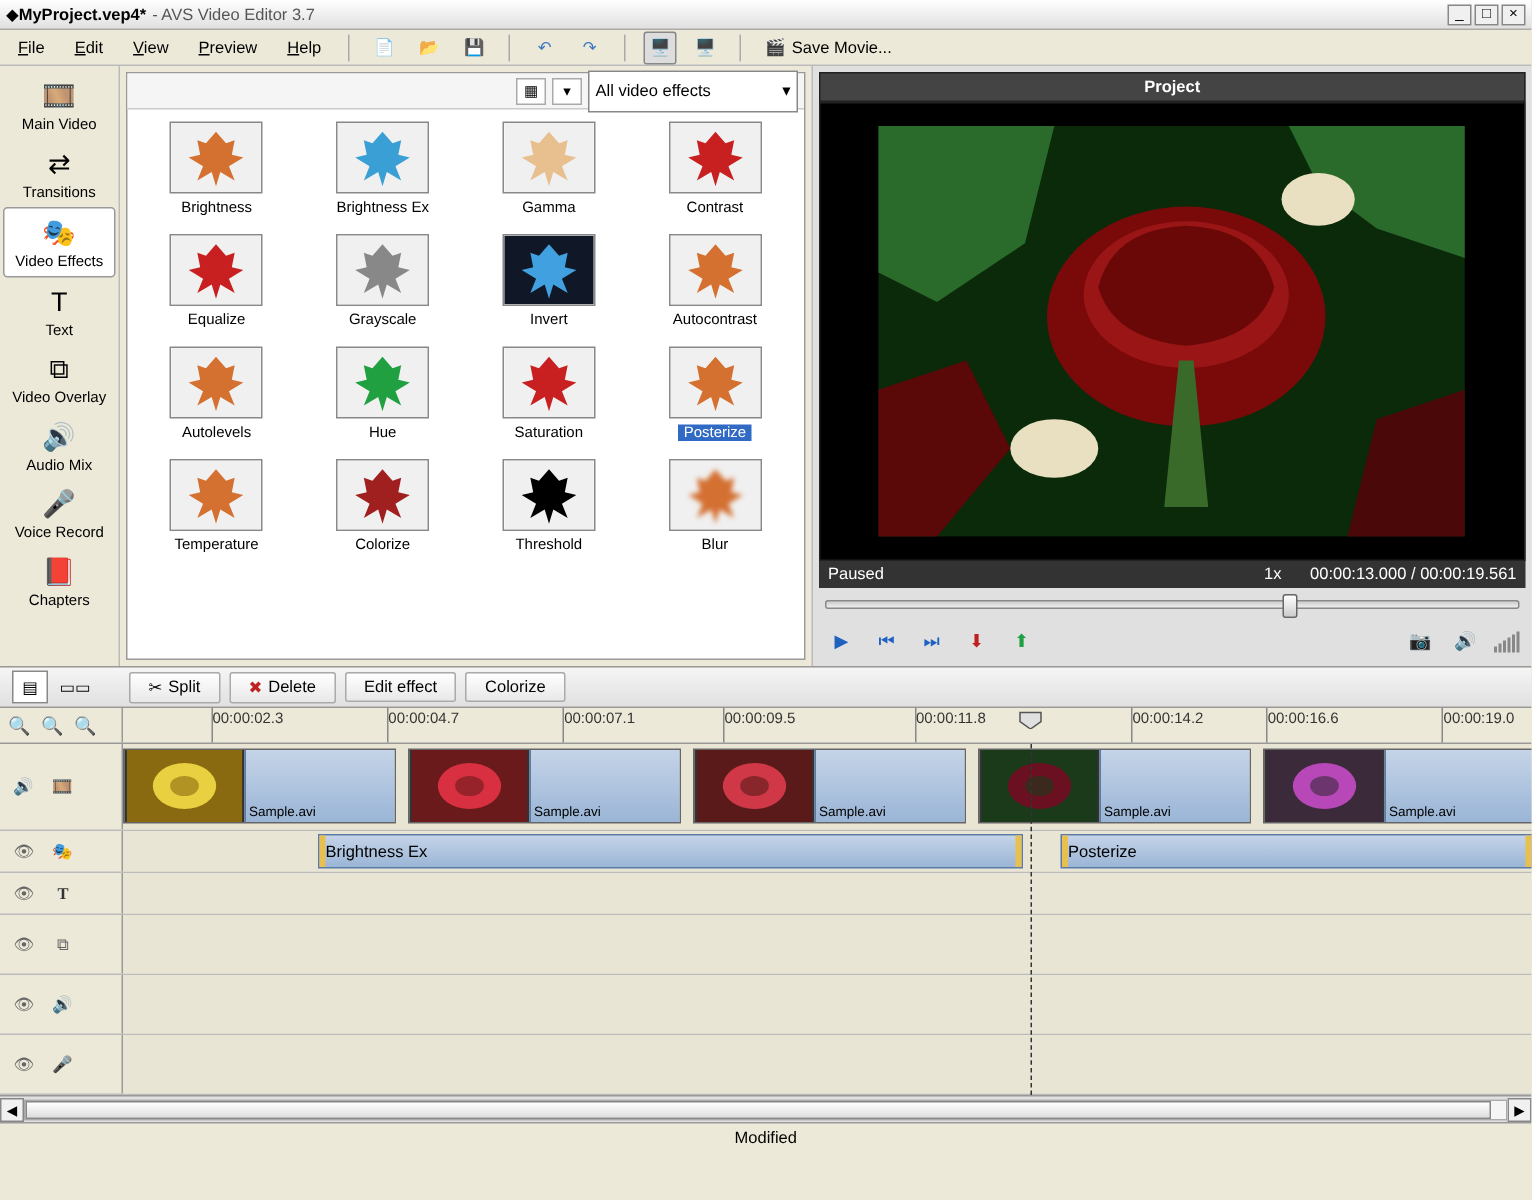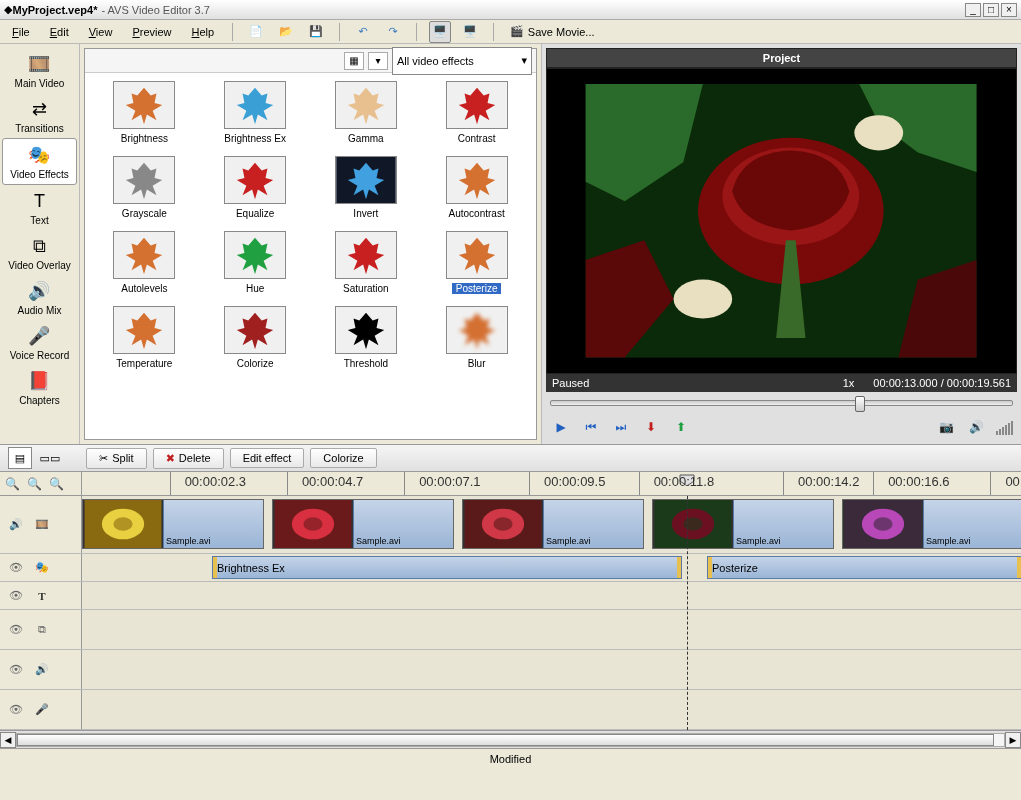--- a/index.html
+++ b/index.html
@@ -52,21 +52,21 @@
 
 .timeline-toolbar { height: 28px; border-top: 1px solid #999; border-bottom: 1px solid #999; background: linear-gradient(#f5f5f5,#e0e0e0); display: flex; align-items: center; padding: 0 8px; gap: 6px; }
 .tl-btn { padding: 3px 12px; border: 1px solid #aaa; background: linear-gradient(#fff,#e8e8e8); cursor: pointer; border-radius: 2px; display: flex; align-items: center; gap: 4px; }
 .tl-view-btn { width: 24px; height: 22px; display:flex; align-items:center; justify-content:center; cursor:pointer; border:1px solid transparent;}
 .tl-view-btn.active { border-color:#888; background:#fff; }
 
 .ruler-row { height: 24px; display: flex; border-bottom: 1px solid #999; background: #ece9d8; }
 .ruler-left { width: 82px; display: flex; align-items: center; gap: 4px; padding: 0 4px; border-right: 1px solid #999; }
 .zoom-btn { width: 18px; height: 18px; display:flex; align-items:center; justify-content:center; cursor:pointer; font-size:12px;}
 .ruler { flex: 1; position: relative; display: flex; }
-.ruler-tick { position: absolute; top: 0; font-size: 13px; color: #333; border-left: 1px solid #888; height: 100%; padding-left: 14px; display: flex; align-items: flex-start; padding-top: 2px; margin-left: 29px; }
+.ruler-tick { position: absolute; top: 0; font-size: 10px; color: #333; border-left: 1px solid #888; height: 100%; padding-left: 0; display: flex; align-items: flex-start; padding-top: 2px; }
 .playhead-marker { position: absolute; top: 2px; width: 16px; height: 12px; }
 
 .tracks { display: flex; flex-direction: column; }
 .track-row { display: flex; border-bottom: 1px solid #bbb; background: #ece9d8; min-height: 28px; }
 .track-row.media { min-height: 58px; }
 .track-icons { width: 82px; border-right: 1px solid #999; display: flex; align-items: center; gap: 6px; padding: 0 6px; }
 .track-icon-btn { width: 20px; height: 20px; display:flex; align-items:center; justify-content:center; cursor:pointer; color:#666;}
 .track-content { flex: 1; position: relative; background: #e8e5d4; }
 .media-clip { position: absolute; top: 3px; height: 50px; display: flex; border: 1px solid #666; }
 .media-thumb { width: 80px; height: 100%; background: #333; display:flex; align-items:center; justify-content:center; overflow:hidden;}
@@ -235,41 +235,41 @@
         <div class="effect-item">
           <div class="effect-thumb">
             <svg viewBox="0 0 62 48">
               <defs>
                 <filter id="b">
                   <feGaussianBlur stdDeviation="2"></feGaussianBlur>
                 </filter>
               </defs>
     <rect width="62" height="48" fill="#f0f0f0"></rect>
     <g>
+    <path d="M31 6 L38 14 L44 12 L42 22 L50 24 L40 30 L44 40 L34 34 L31 44 L28 34 L18 40 L22 30 L12 24 L20 22 L18 12 L24 14 Z" fill="#c82020"></path>
+    </g>
+            </svg>
+          </div>
+    <div class="effect-label">Equalize</div>
+        </div>
+        <div class="effect-item">
+          <div class="effect-thumb">
+            <svg viewBox="0 0 62 48">
+              <defs>
+                <filter id="b">
+                  <feGaussianBlur stdDeviation="2"></feGaussianBlur>
+                </filter>
+              </defs>
+    <rect width="62" height="48" fill="#f0f0f0"></rect>
+    <g>
     <path d="M31 6 L38 14 L44 12 L42 22 L50 24 L40 30 L44 40 L34 34 L31 44 L28 34 L18 40 L22 30 L12 24 L20 22 L18 12 L24 14 Z" fill="#888888"></path>
     </g>
             </svg>
           </div>
     <div class="effect-label">Grayscale</div>
-        </div>
-        <div class="effect-item">
-          <div class="effect-thumb">
-            <svg viewBox="0 0 62 48">
-              <defs>
-                <filter id="b">
-                  <feGaussianBlur stdDeviation="2"></feGaussianBlur>
-                </filter>
-              </defs>
-    <rect width="62" height="48" fill="#f0f0f0"></rect>
-    <g>
-    <path d="M31 6 L38 14 L44 12 L42 22 L50 24 L40 30 L44 40 L34 34 L31 44 L28 34 L18 40 L22 30 L12 24 L20 22 L18 12 L24 14 Z" fill="#c82020"></path>
-    </g>
-            </svg>
-          </div>
-    <div class="effect-label">Equalize</div>
         </div>
         <div class="effect-item">
           <div class="effect-thumb">
             <svg viewBox="0 0 62 48">
               <defs>
                 <filter id="b">
                   <feGaussianBlur stdDeviation="2"></feGaussianBlur>
                 </filter>
               </defs>
     <rect width="62" height="48" fill="#101828"></rect>
@@ -507,21 +507,21 @@
   </div>
   <div class="ruler" id="ruler">
     <div class="playhead-marker" id="playhead-marker" style="left: 597px;">
       <svg viewBox="0 0 16 12">
           <path d="M1 1 L15 1 L15 7 L8 12 L1 7 Z" fill="#e0e0e0" stroke="#555"></path>
         </svg>
     </div>
   <div class="ruler-tick" style="left: 58.625px;">00:00:02.3</div>
       <div class="ruler-tick" style="left: 175.875px;">00:00:04.7</div>
       <div class="ruler-tick" style="left: 293.125px;">00:00:07.1</div>
-      <div class="ruler-tick" style="left: 418px;">00:00:09.5</div>
+      <div class="ruler-tick" style="left: 400px;">00:00:09.5</div>
       <div class="ruler-tick" style="left: 527.625px;">00:00:11.8</div>
       <div class="ruler-tick" style="left: 672px;">00:00:14.2</div>
       <div class="ruler-tick" style="left: 762.125px;">00:00:16.6</div>
       <div class="ruler-tick" style="left: 879.375px;">00:00:19.0</div>
     </div>
 </div>
 
 <div class="tracks-rel">
 <div class="tracks">
 

